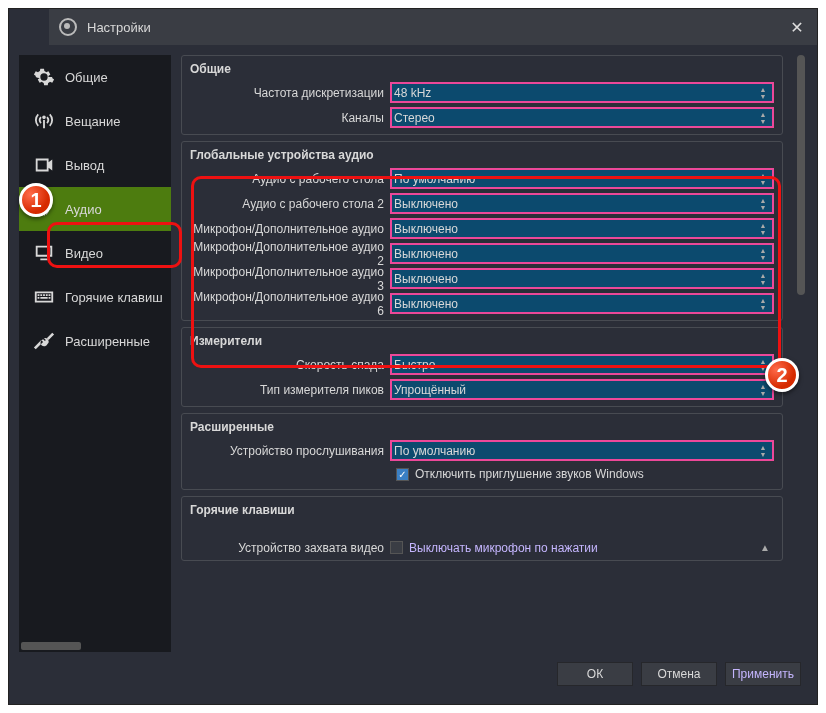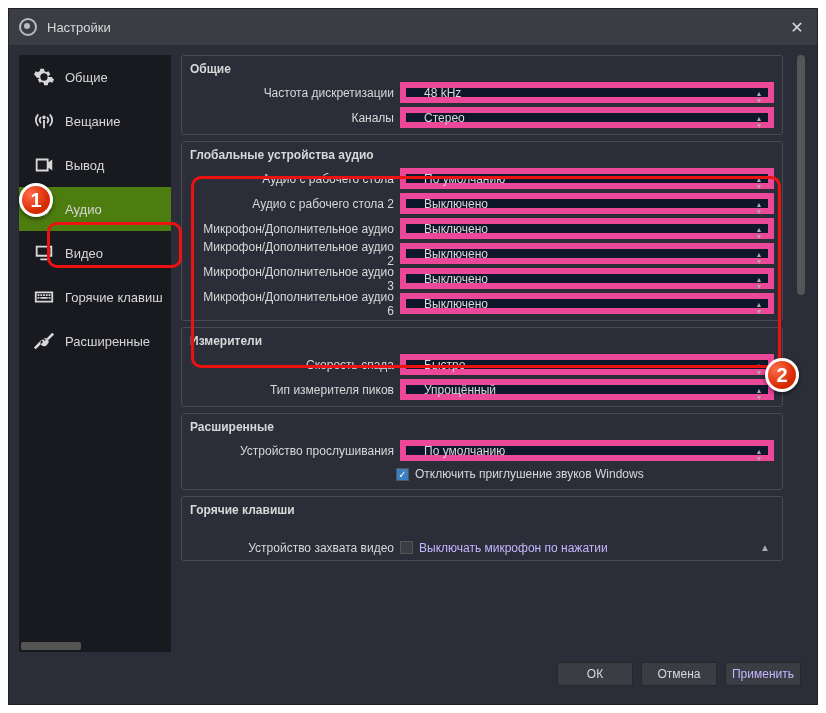--- a/index.html
+++ b/index.html
@@ -6,21 +6,21 @@
   body { background: #fff; padding: 8px; }
   .window {
     width: 810px; height: 697px;
     background: #2b2e38; border: 1px solid #222;
     display: flex; flex-direction: column;
     position: relative;
   }
   .titlebar {
     height: 36px; background: #3a3d44;
     display: flex; align-items: center; padding: 0 10px;
-    color: #d8d8d8; font-size: 13px;
+    color: #d8d8d8; font-size: 13px; margin-left: 40px;
   }
   .titlebar .logo {
     width: 18px; height: 18px; border-radius: 50%;
     border: 2px solid #bbb; margin-right: 10px;
     position: relative;
   }
   .titlebar .logo::after {
     content: ""; position: absolute; left: 3px; top: 3px;
     width: 6px; height: 6px; border-radius: 50%; background: #bbb;
   }
@@ -60,25 +60,25 @@
   }
   .group {
     border: 1px solid #484b52; border-radius: 3px;
     margin-bottom: 6px; padding: 6px 8px 4px 8px;
   }
   .group-title { color: #d8d8d8; font-size: 12px; font-weight: 600; margin-bottom: 4px; }
   .row {
     display: flex; align-items: center; height: 25px; gap: 6px;
   }
   .row label {
-    width: 194px; text-align: right; color: #d8d8d8; font-size: 12px; margin-left: 10px;
+    width: 194px; text-align: right; color: #d8d8d8; font-size: 12px;
   }
   .combo {
-    flex: 1; height: 21px; background: #0f172a; border: 6px solid #ec4899;
-    display: flex; align-items: center; padding: 0 18px; color: #d8d8d8;
+    flex: 1; height: 21px; background: #0c4a6e; border: 2px solid #ec4899;
+    display: flex; align-items: center; padding: 0 2px; color: #d8d8d8;
     font-size: 12px; position: relative; cursor: pointer;
   }
   .spin {
     width: 14px; display: flex; flex-direction: column; align-items: center;
     position: absolute; right: 2px; top: 2px; bottom: 2px; font-size: 7px;
     color: #aaa; line-height: 7px;
   }
   .checkrow { display: flex; align-items: center; gap: 6px; color: #d8d8d8; font-size: 12px; padding: 4px 0 4px 206px; }
   .chk { width: 13px; height: 13px; background: #3a7fc4; border: 1px solid #555; display: inline-flex; align-items: center; justify-content: center; color: #fff; font-size: 10px; }
   .chk.empty { background: #3a3d44; }

